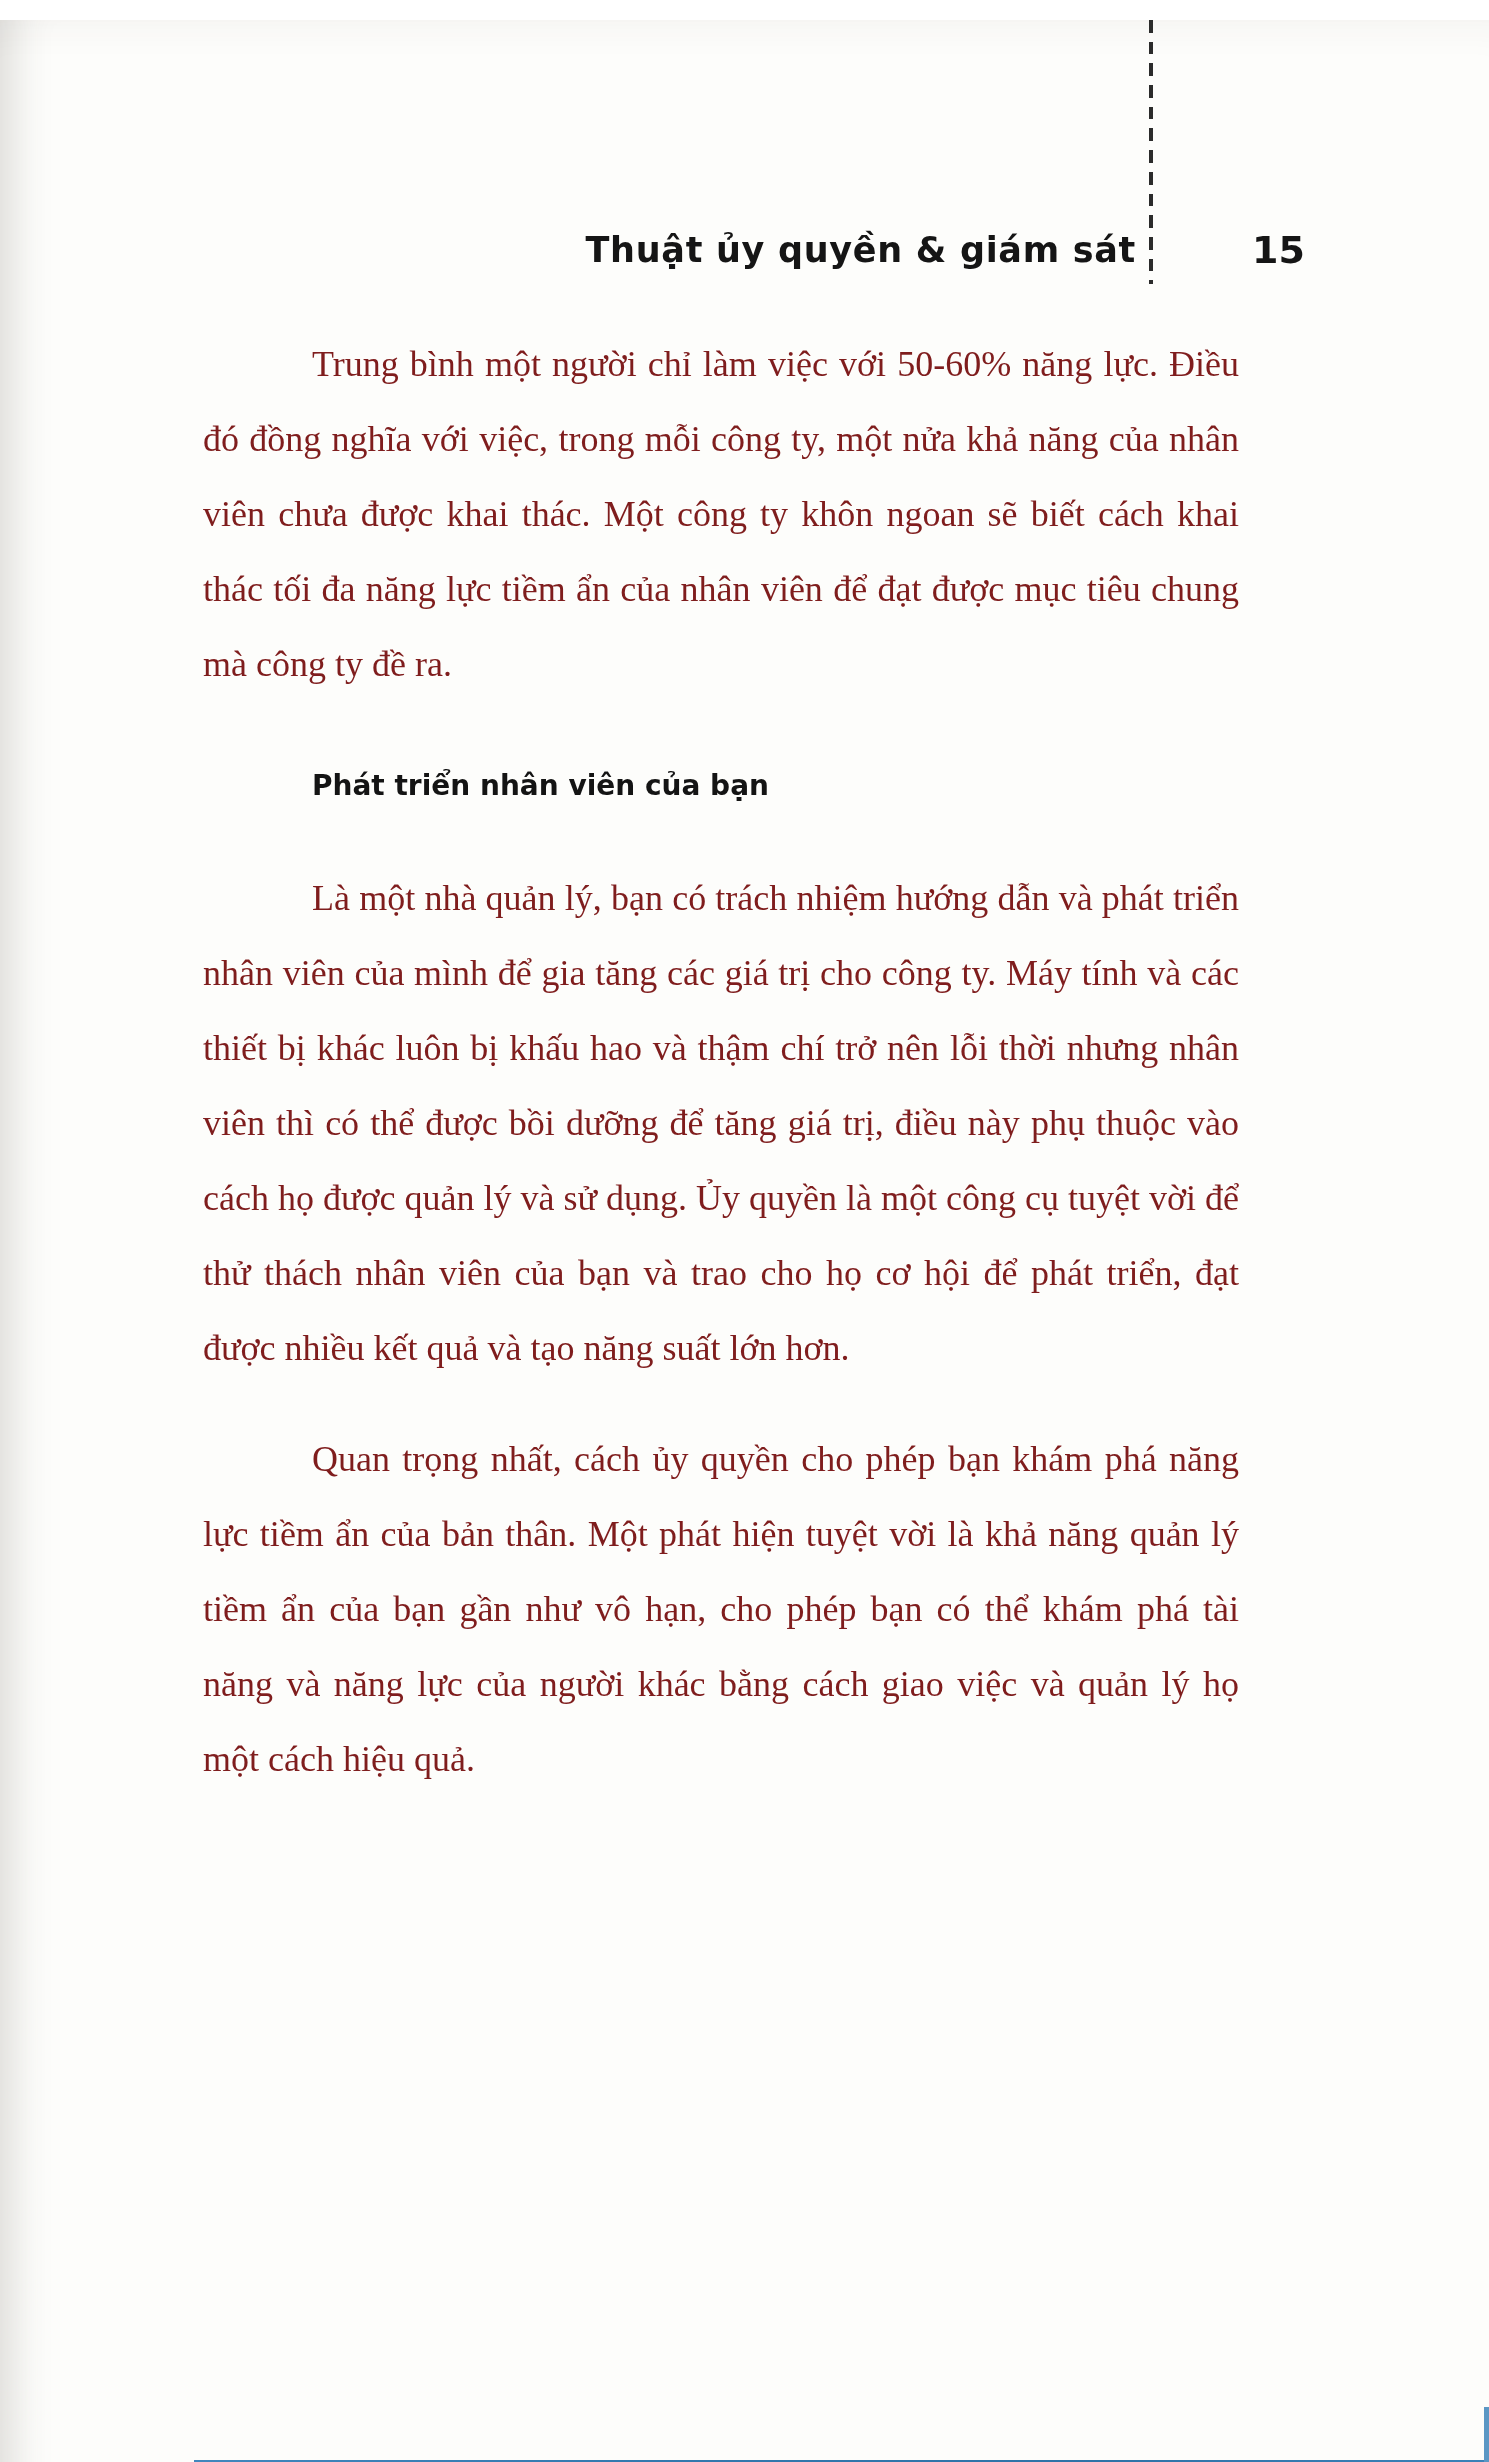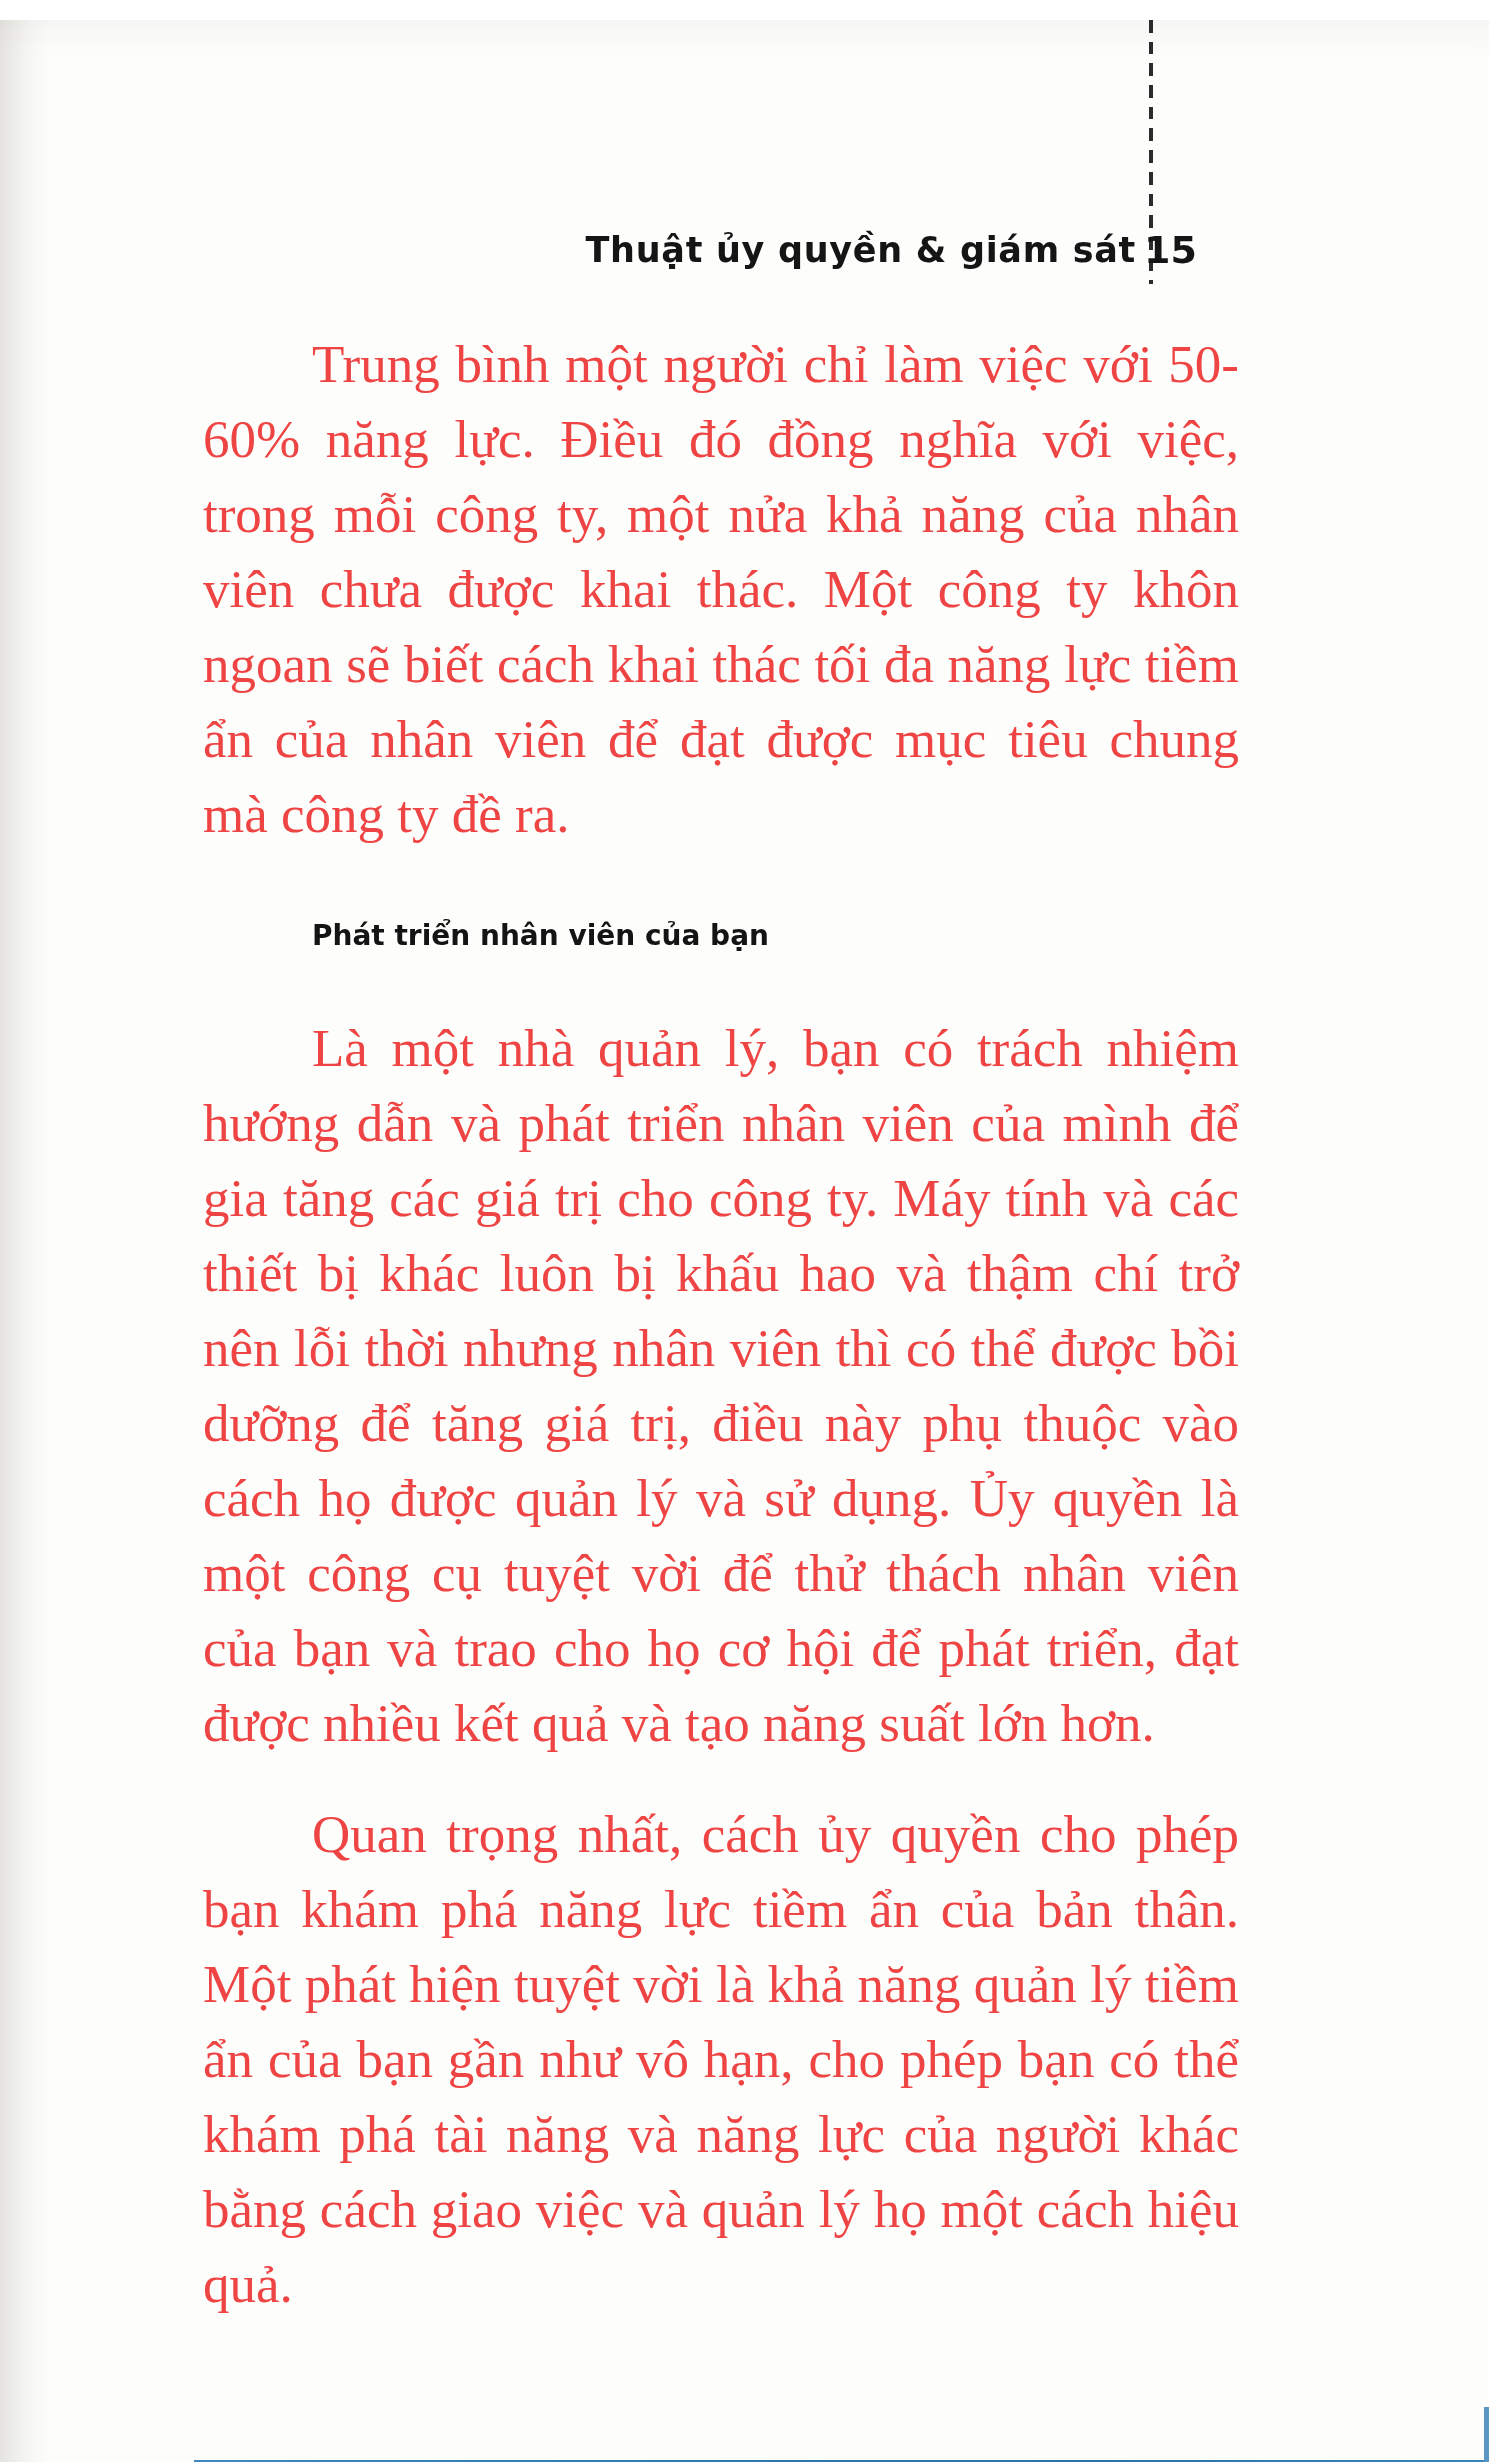--- a/index.html
+++ b/index.html
@@ -43,39 +43,39 @@
     font-family: "DejaVu Sans", "Liberation Sans", sans-serif;
     font-weight: 700;
     font-size: 35px;
     letter-spacing: 0.7px;
     color: #151515;
     white-space: nowrap;
   }
   .page-number {
     position: absolute;
     top: 208px;
-    left: 1144px;
+    left: 1252px;
     font-family: "DejaVu Sans", "Liberation Sans", sans-serif;
     font-weight: 700;
     font-size: 38px;
     color: #151515;
   }
   .content {
     position: absolute;
     left: 203px;
     top: 307px;
     width: 1036px;
   }
   .content p {
-    font-size: 53px;
+    font-size: 36px;
     line-height: 75px;
     text-align: justify;
     text-indent: 109px;
     margin: 0 0 36px 0;
-    color: #ef4444;
+    color: #7f1d1d;
   }
   .section-heading {
     font-family: "DejaVu Sans", "Liberation Sans", sans-serif;
     font-weight: 700;
     font-size: 28px;
     color: #141414;
     margin: 67px 0 59px 109px;
   }
   
   .scan-bottom-strip {

